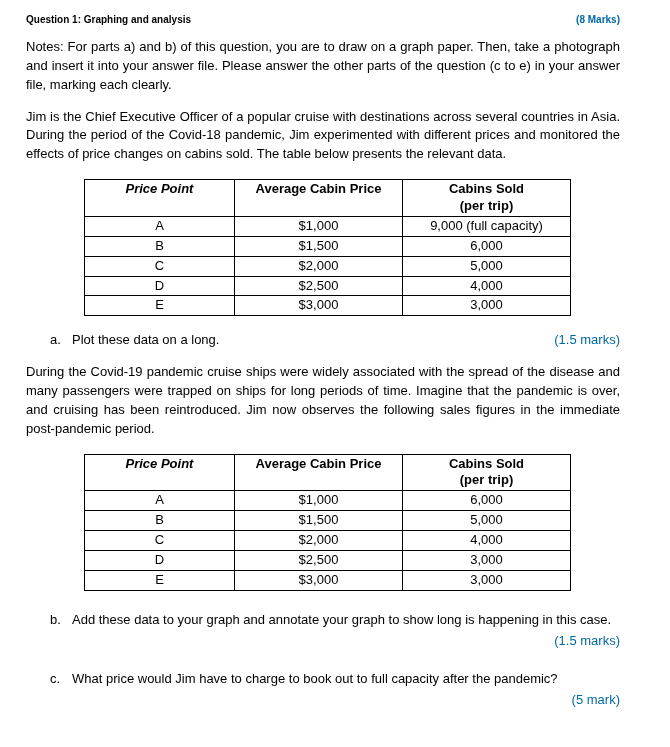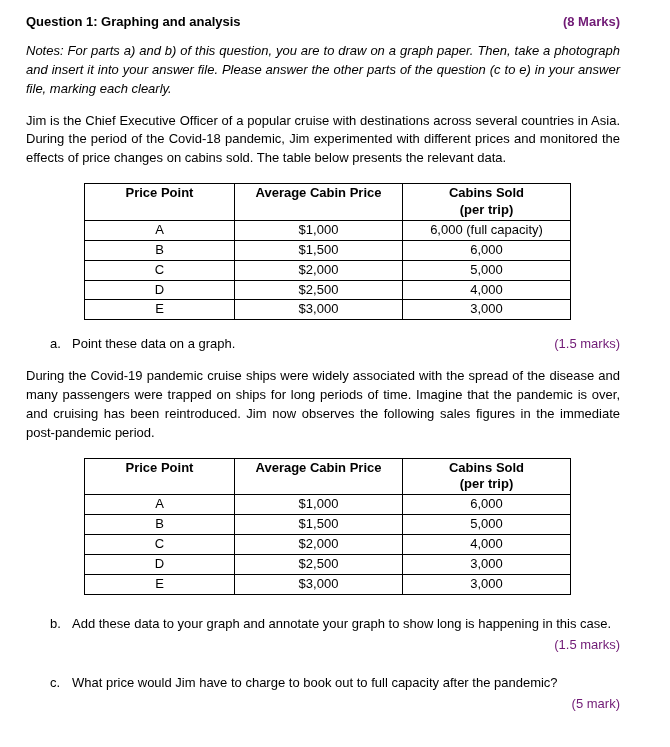--- a/index.html
+++ b/index.html
@@ -12,40 +12,40 @@
     font-size: 13px;
     color: #000000;
     padding: 14px 50px 8px 26px;
     overflow: hidden;
   }
   .title-row {
     display: flex;
     justify-content: space-between;
     align-items: baseline;
     font-weight: bold;
-    font-size: 13px;
+    font-size: 10px;
     margin-bottom: 0;
   }
-  .blue { color: #701a75; }
+  .blue { color: #0369a1; }
   p { margin: 13px 0; line-height: 1.45; text-align: justify; }
-  .notes { font-style: italic; }
+  .notes { }
   table {
     border-collapse: collapse;
     margin: 15px 0 15px 58px;
     table-layout: fixed;
   }
   th, td {
     border: 1px solid #000000;
     text-align: center;
     padding: 1px 6px;
     font-size: 13px;
     line-height: 1.3;
   }
   th { font-weight: bold; vertical-align: top; }
-  .col-pp  { width: 150px; }
+  .col-pp  { width: 150px; font-style: italic; }
   .col-acp { width: 168px; margin-left: 28px; }
   .col-cs  { width: 168px; text-align: center; }
   .q-row {
     display: flex;
     align-items: baseline;
     padding-left: 24px;
     line-height: 1.45;
     margin: 6px 0 2px 0;
   }
   .q-label { width: 22px; flex-shrink: 0; }
@@ -80,21 +80,21 @@
         <th class="col-cs">
           <span>Cabins Sold</span><br>
           <span>(per trip)</span>
         </th>
       </tr>
     </thead>
     <tbody>
       <tr>
         <td>A</td>
         <td>$1,000</td>
-        <td>6,000 (full capacity)</td>
+        <td>9,000 (full capacity)</td>
       </tr>
       <tr>
         <td>B</td>
         <td>$1,500</td>
         <td>6,000</td>
       </tr>
       <tr>
         <td>C</td>
         <td>$2,000</td>
         <td>5,000</td>
@@ -107,21 +107,21 @@
       <tr>
         <td>E</td>
         <td>$3,000</td>
         <td>3,000</td>
       </tr>
     </tbody>
   </table>
 
   <div class="q-row">
     <span class="q-label">a.</span>
-    <span class="q-text">Point these data on a graph.</span>
+    <span class="q-text">Plot these data on a long.</span>
     <span class="marks-inline blue">(1.5 marks)</span>
   </div>
 
   <p>During the Covid-19 pandemic cruise ships were widely associated with the spread of the disease and many passengers were trapped on ships for long periods of time.  Imagine that the pandemic is over, and cruising has been reintroduced.  Jim now observes the following sales figures in the immediate post-pandemic period.</p>
 
   <table>
     <thead>
       <tr>
         <th class="col-pp">Price Point</th>
         <th class="col-acp">Average Cabin Price</th>

